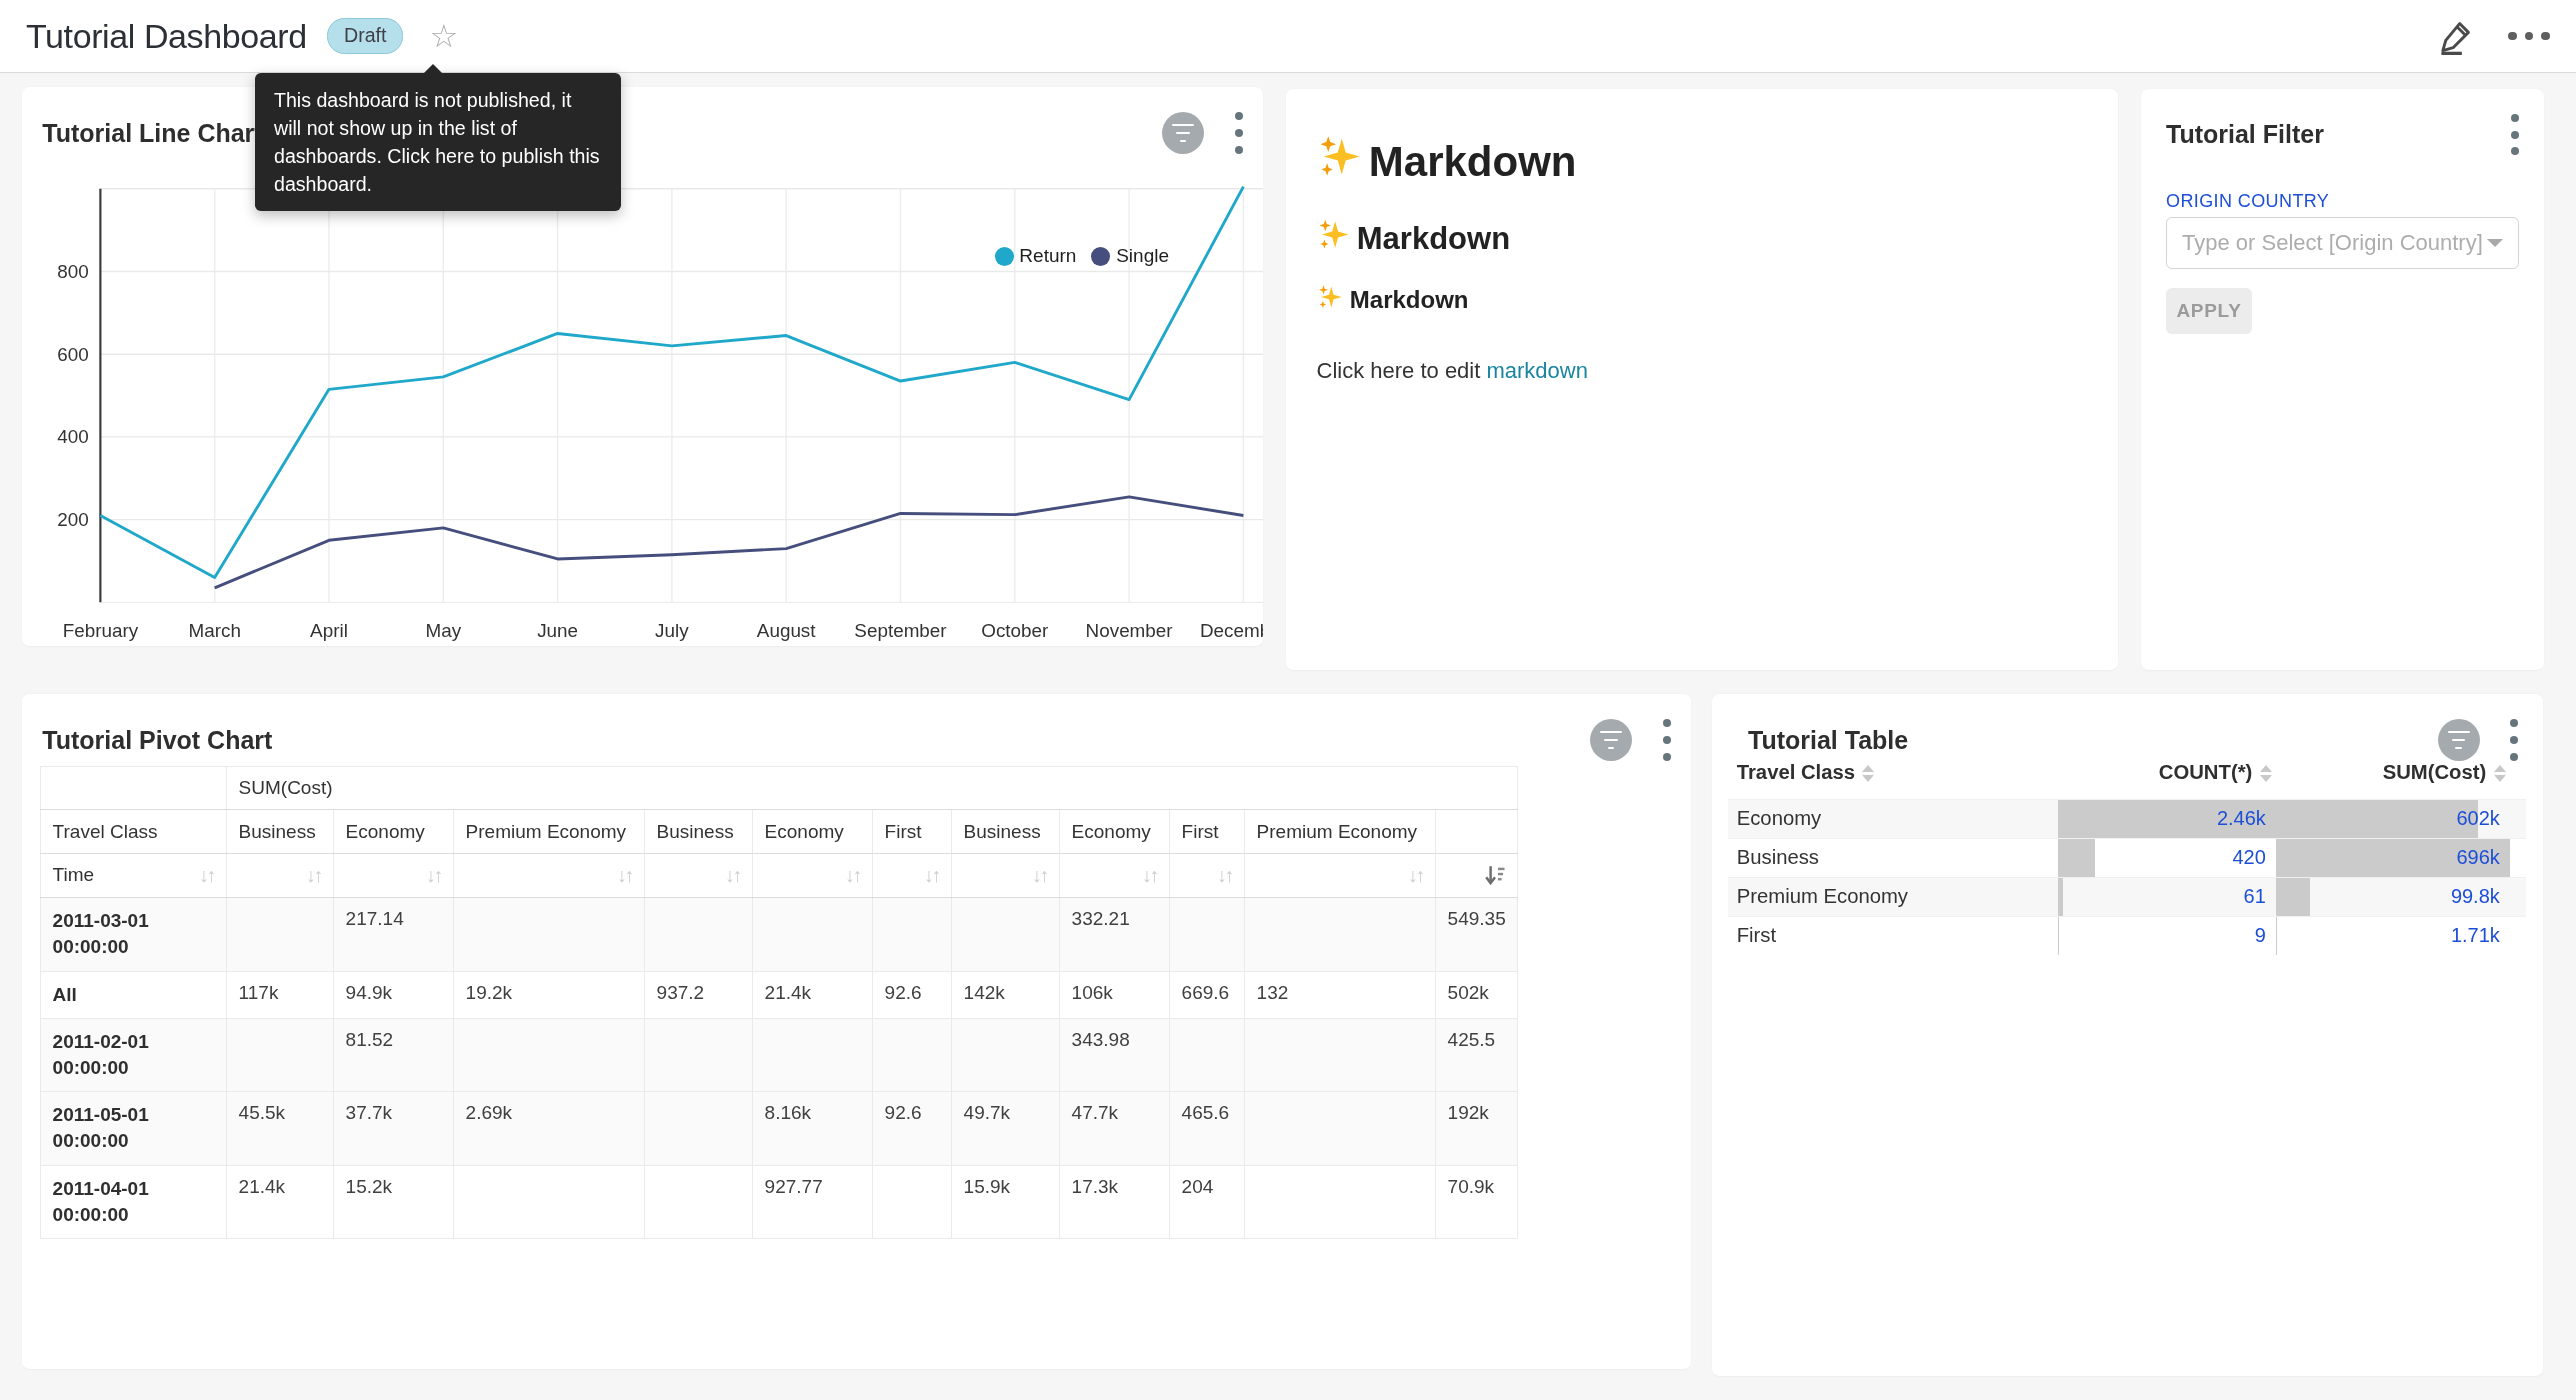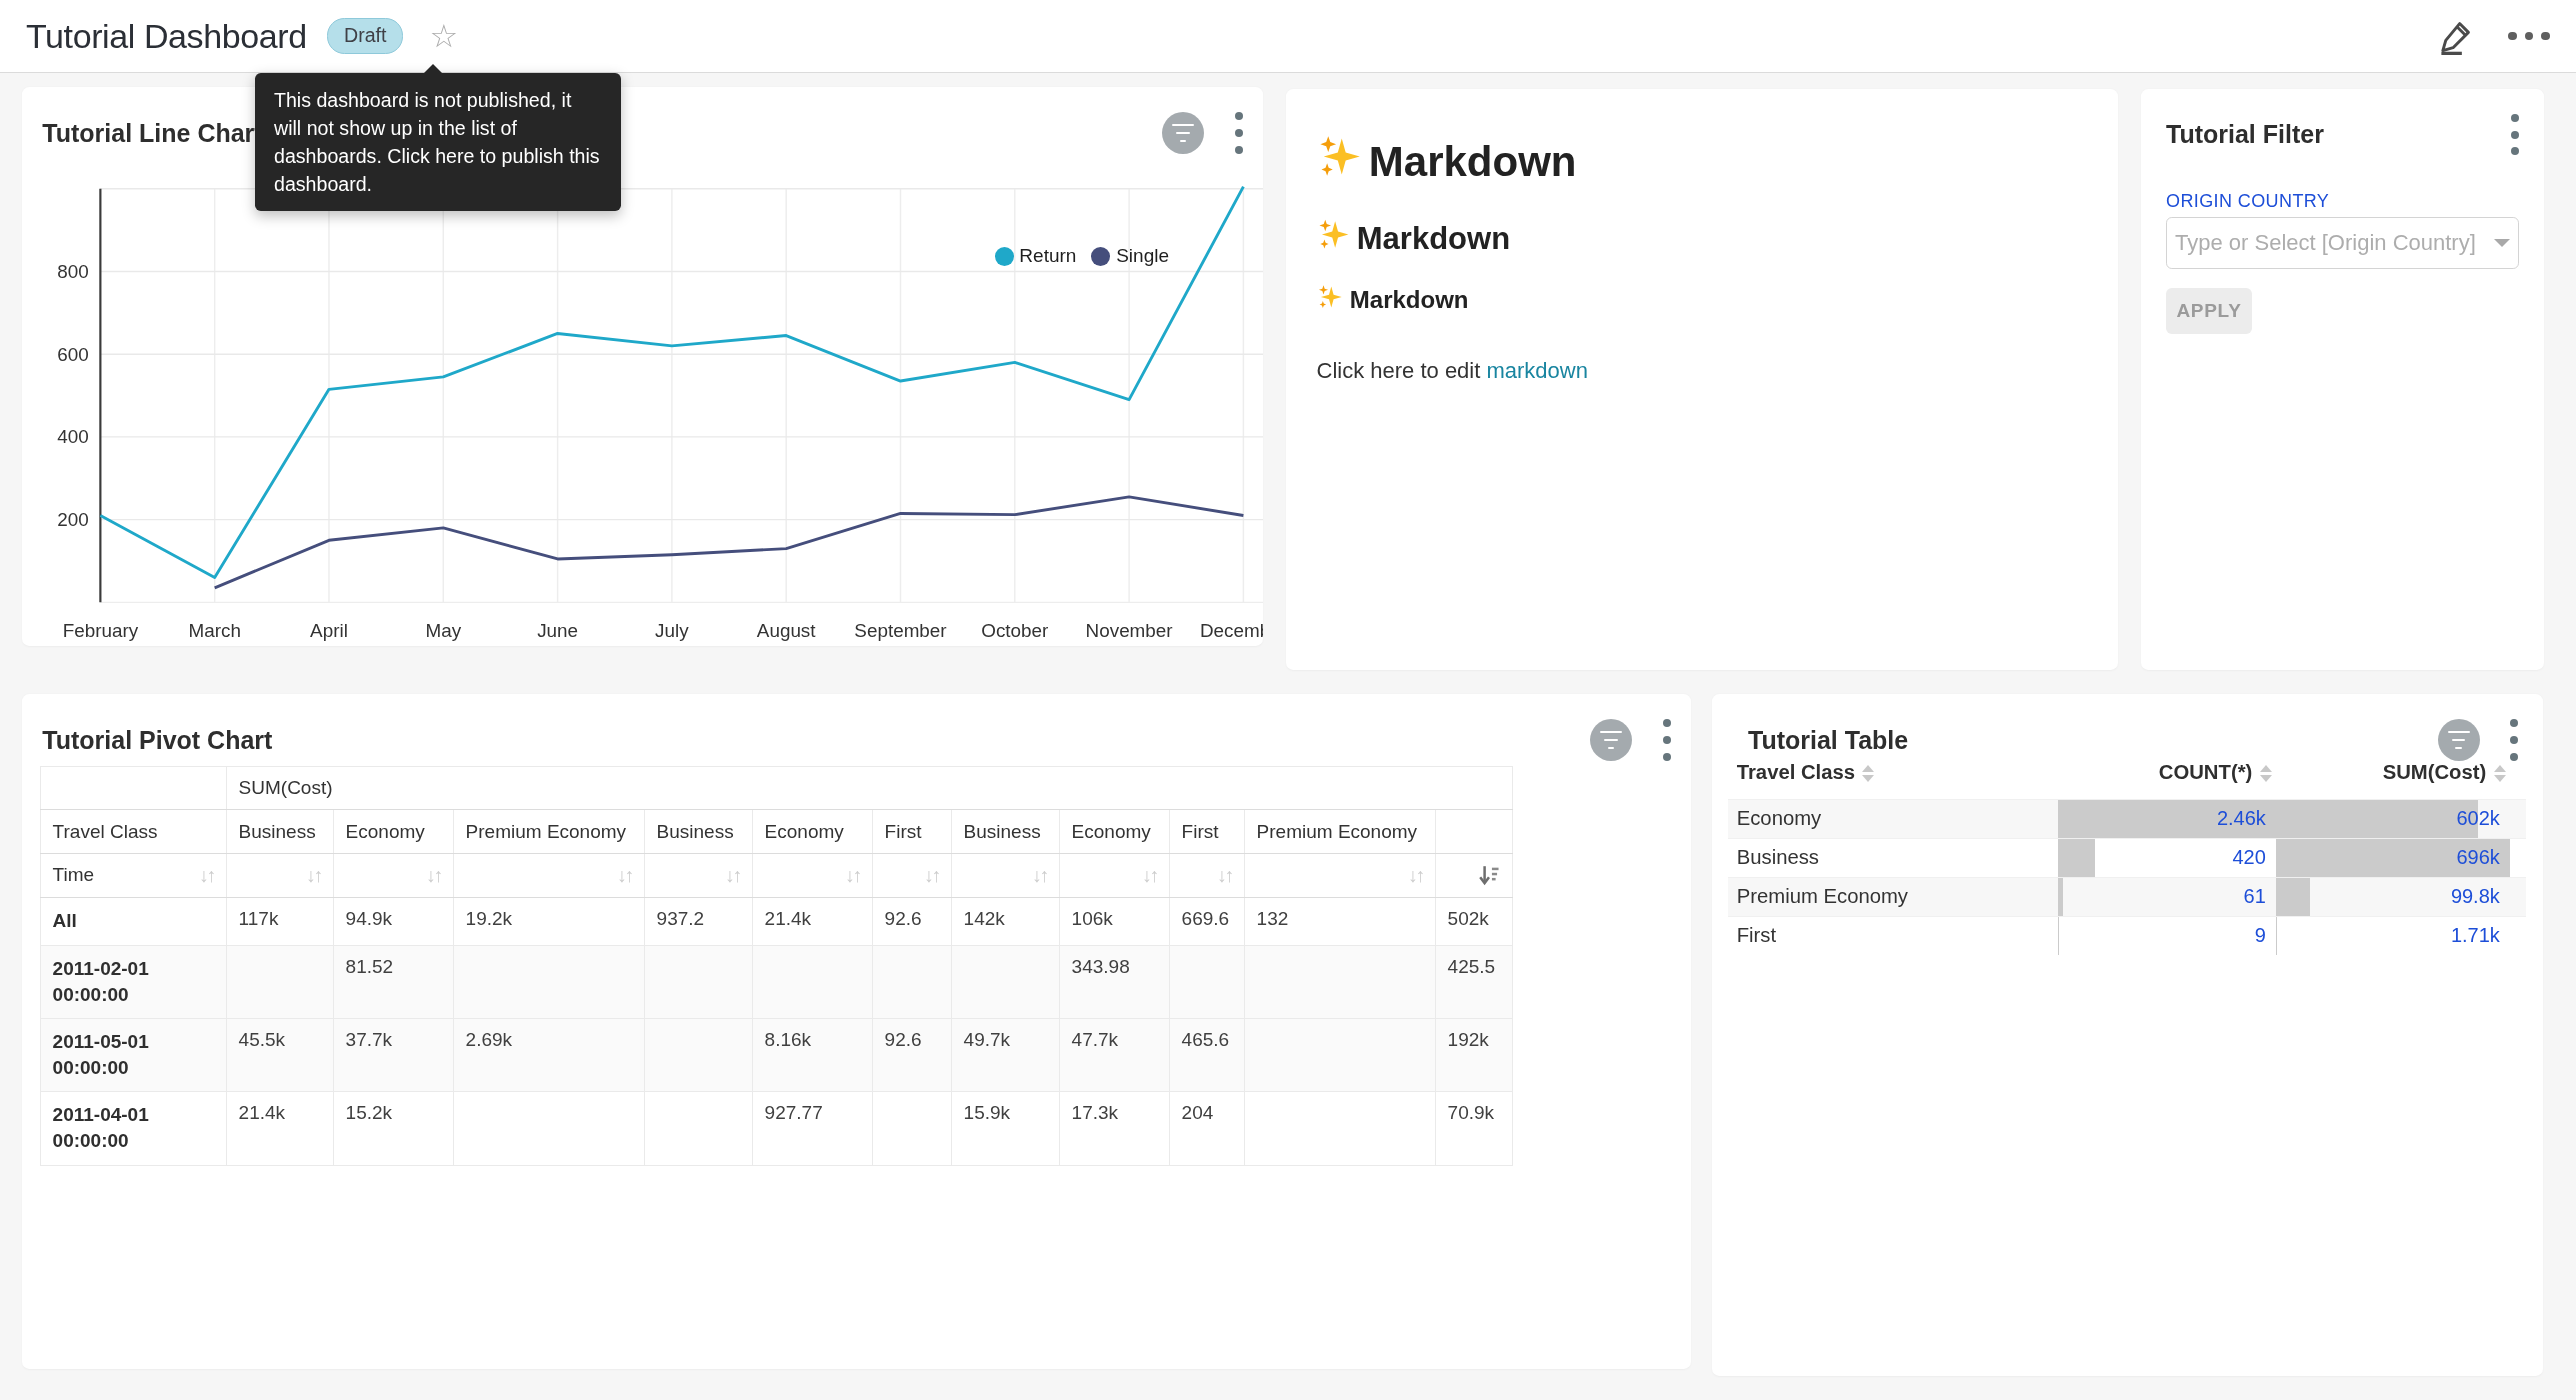--- a/index.html
+++ b/index.html
@@ -82,21 +82,21 @@
 
   
   #card-filter { left:2141px; top:89px; width:403px; height:581px; padding:0 25px; }
   .filter-label {
     position:absolute; left:25px; top:102px; font-size:18px; font-weight:500;
     color:#1d4ed8; letter-spacing:0.4px;
   }
   .filter-select {
     position:absolute; left:25px; top:128px; width:353px; height:52px;
     border:1.5px solid #D4D4D4; border-radius:5.8px; background:#FFF;
-    display:flex; align-items:center; padding:0 8px; font-size:22px; color:#ADADAD;
+    display:flex; align-items:center; padding:0 15px; font-size:22px; color:#ADADAD;
   }
   .filter-select .caret {
     margin-left:auto; width:0; height:0;
     border-left:8px solid transparent; border-right:8px solid transparent;
     border-top:8.7px solid #A9A9A9;
   }
   .apply-btn {
     position:absolute; left:25px; top:199px; width:86px; height:46px;
     background:#ECECEC; border:none; border-radius:5.8px;
     font-size:19px; font-weight:600; letter-spacing:0.7px; color:#9B9B9B;
@@ -367,20 +367,37 @@
                 <svg width="22" height="22" viewBox="0 0 30 30">
                   <line x1="9" y1="3" x2="9" y2="24" stroke="#6E6E6E" stroke-width="3.4"></line>
                   <polyline points="3,18 9,26 15,18" fill="none" stroke="#6E6E6E" stroke-width="3.4"></polyline>
                   <rect x="19" y="5" width="9" height="3.4" fill="#8A8A8A"></rect>
                   <rect x="19" y="12" width="7" height="3.4" fill="#8A8A8A"></rect>
                   <rect x="19" y="19" width="5" height="3.4" fill="#8A8A8A"></rect>
                 </svg>
               </span>
             </td>
           </tr>
+          <tr class="datarow stripe">
+            <td class="rowlabel two-line">
+              <div>2011-03-01</div>
+              <div>00:00:00</div>
+            </td>
+            <td></td>
+            <td>217.14</td>
+            <td></td>
+            <td></td>
+            <td></td>
+            <td></td>
+            <td></td>
+            <td>332.21</td>
+            <td></td>
+            <td></td>
+            <td>549.35</td>
+          </tr>
           <tr class="datarow">
             <td class="rowlabel two-line">
               <div>All</div>
             </td>
             <td>117k</td>
             <td>94.9k</td>
             <td>19.2k</td>
             <td>937.2</td>
             <td>21.4k</td>
             <td>92.6</td>

